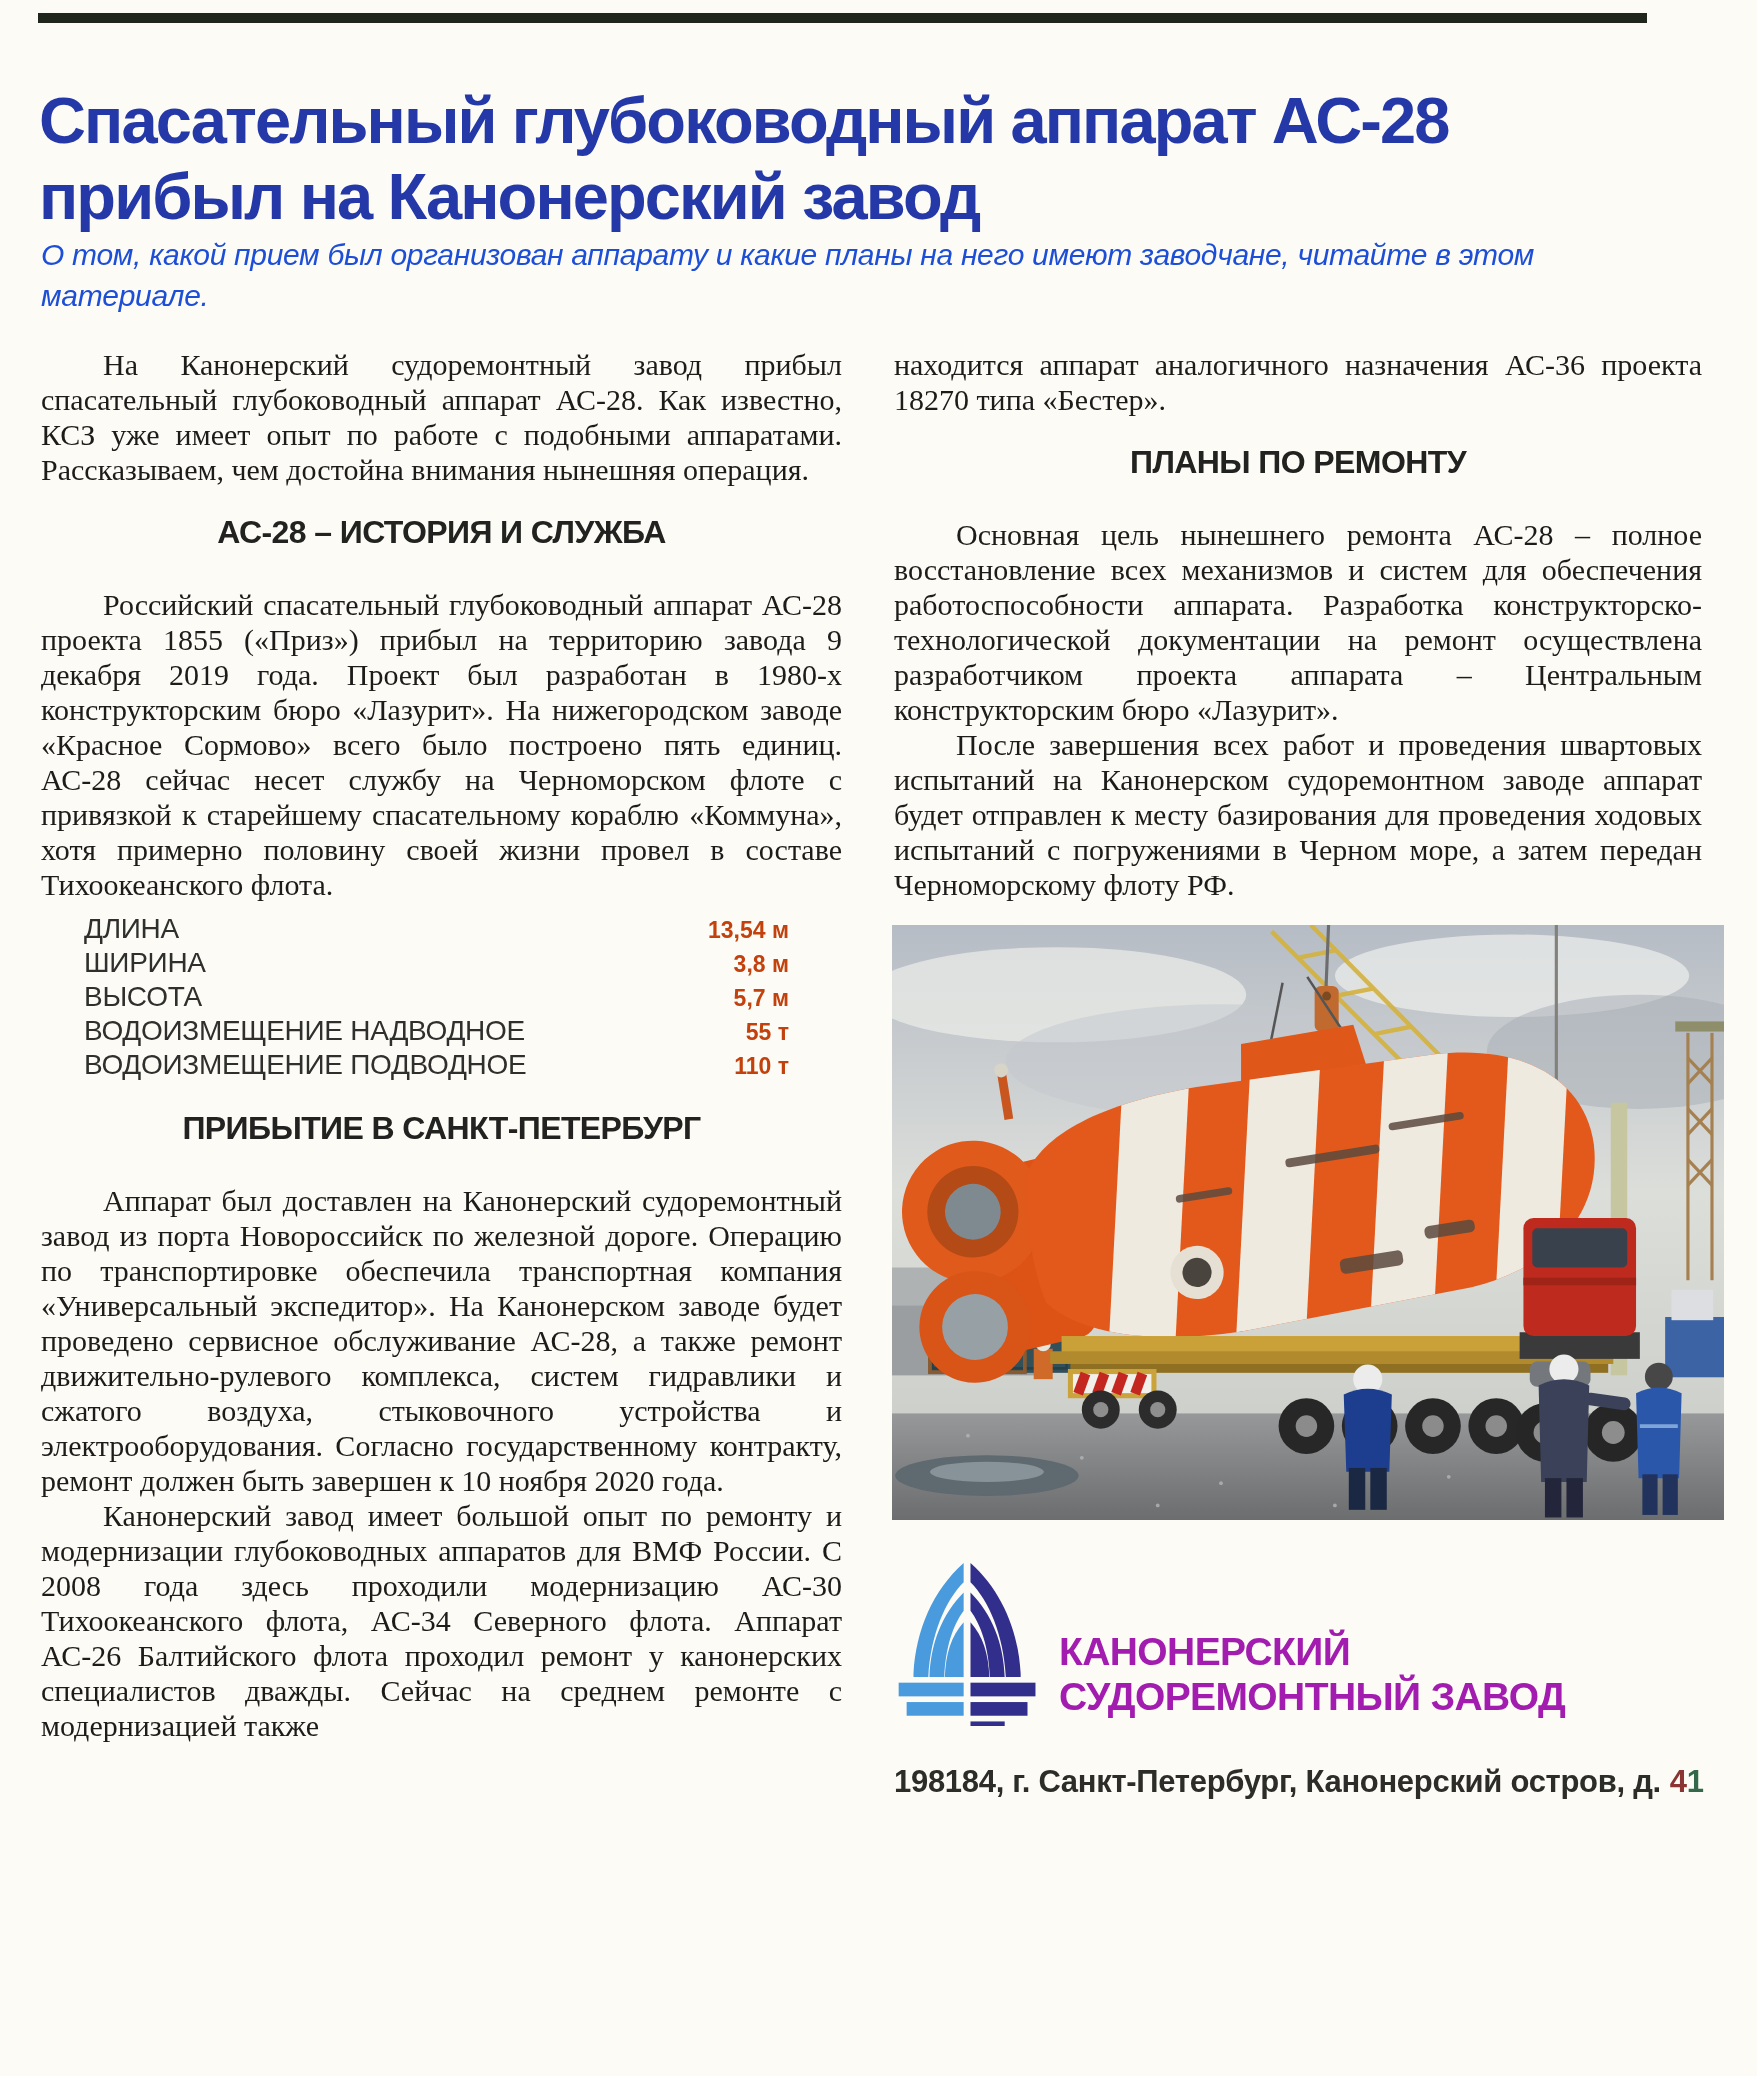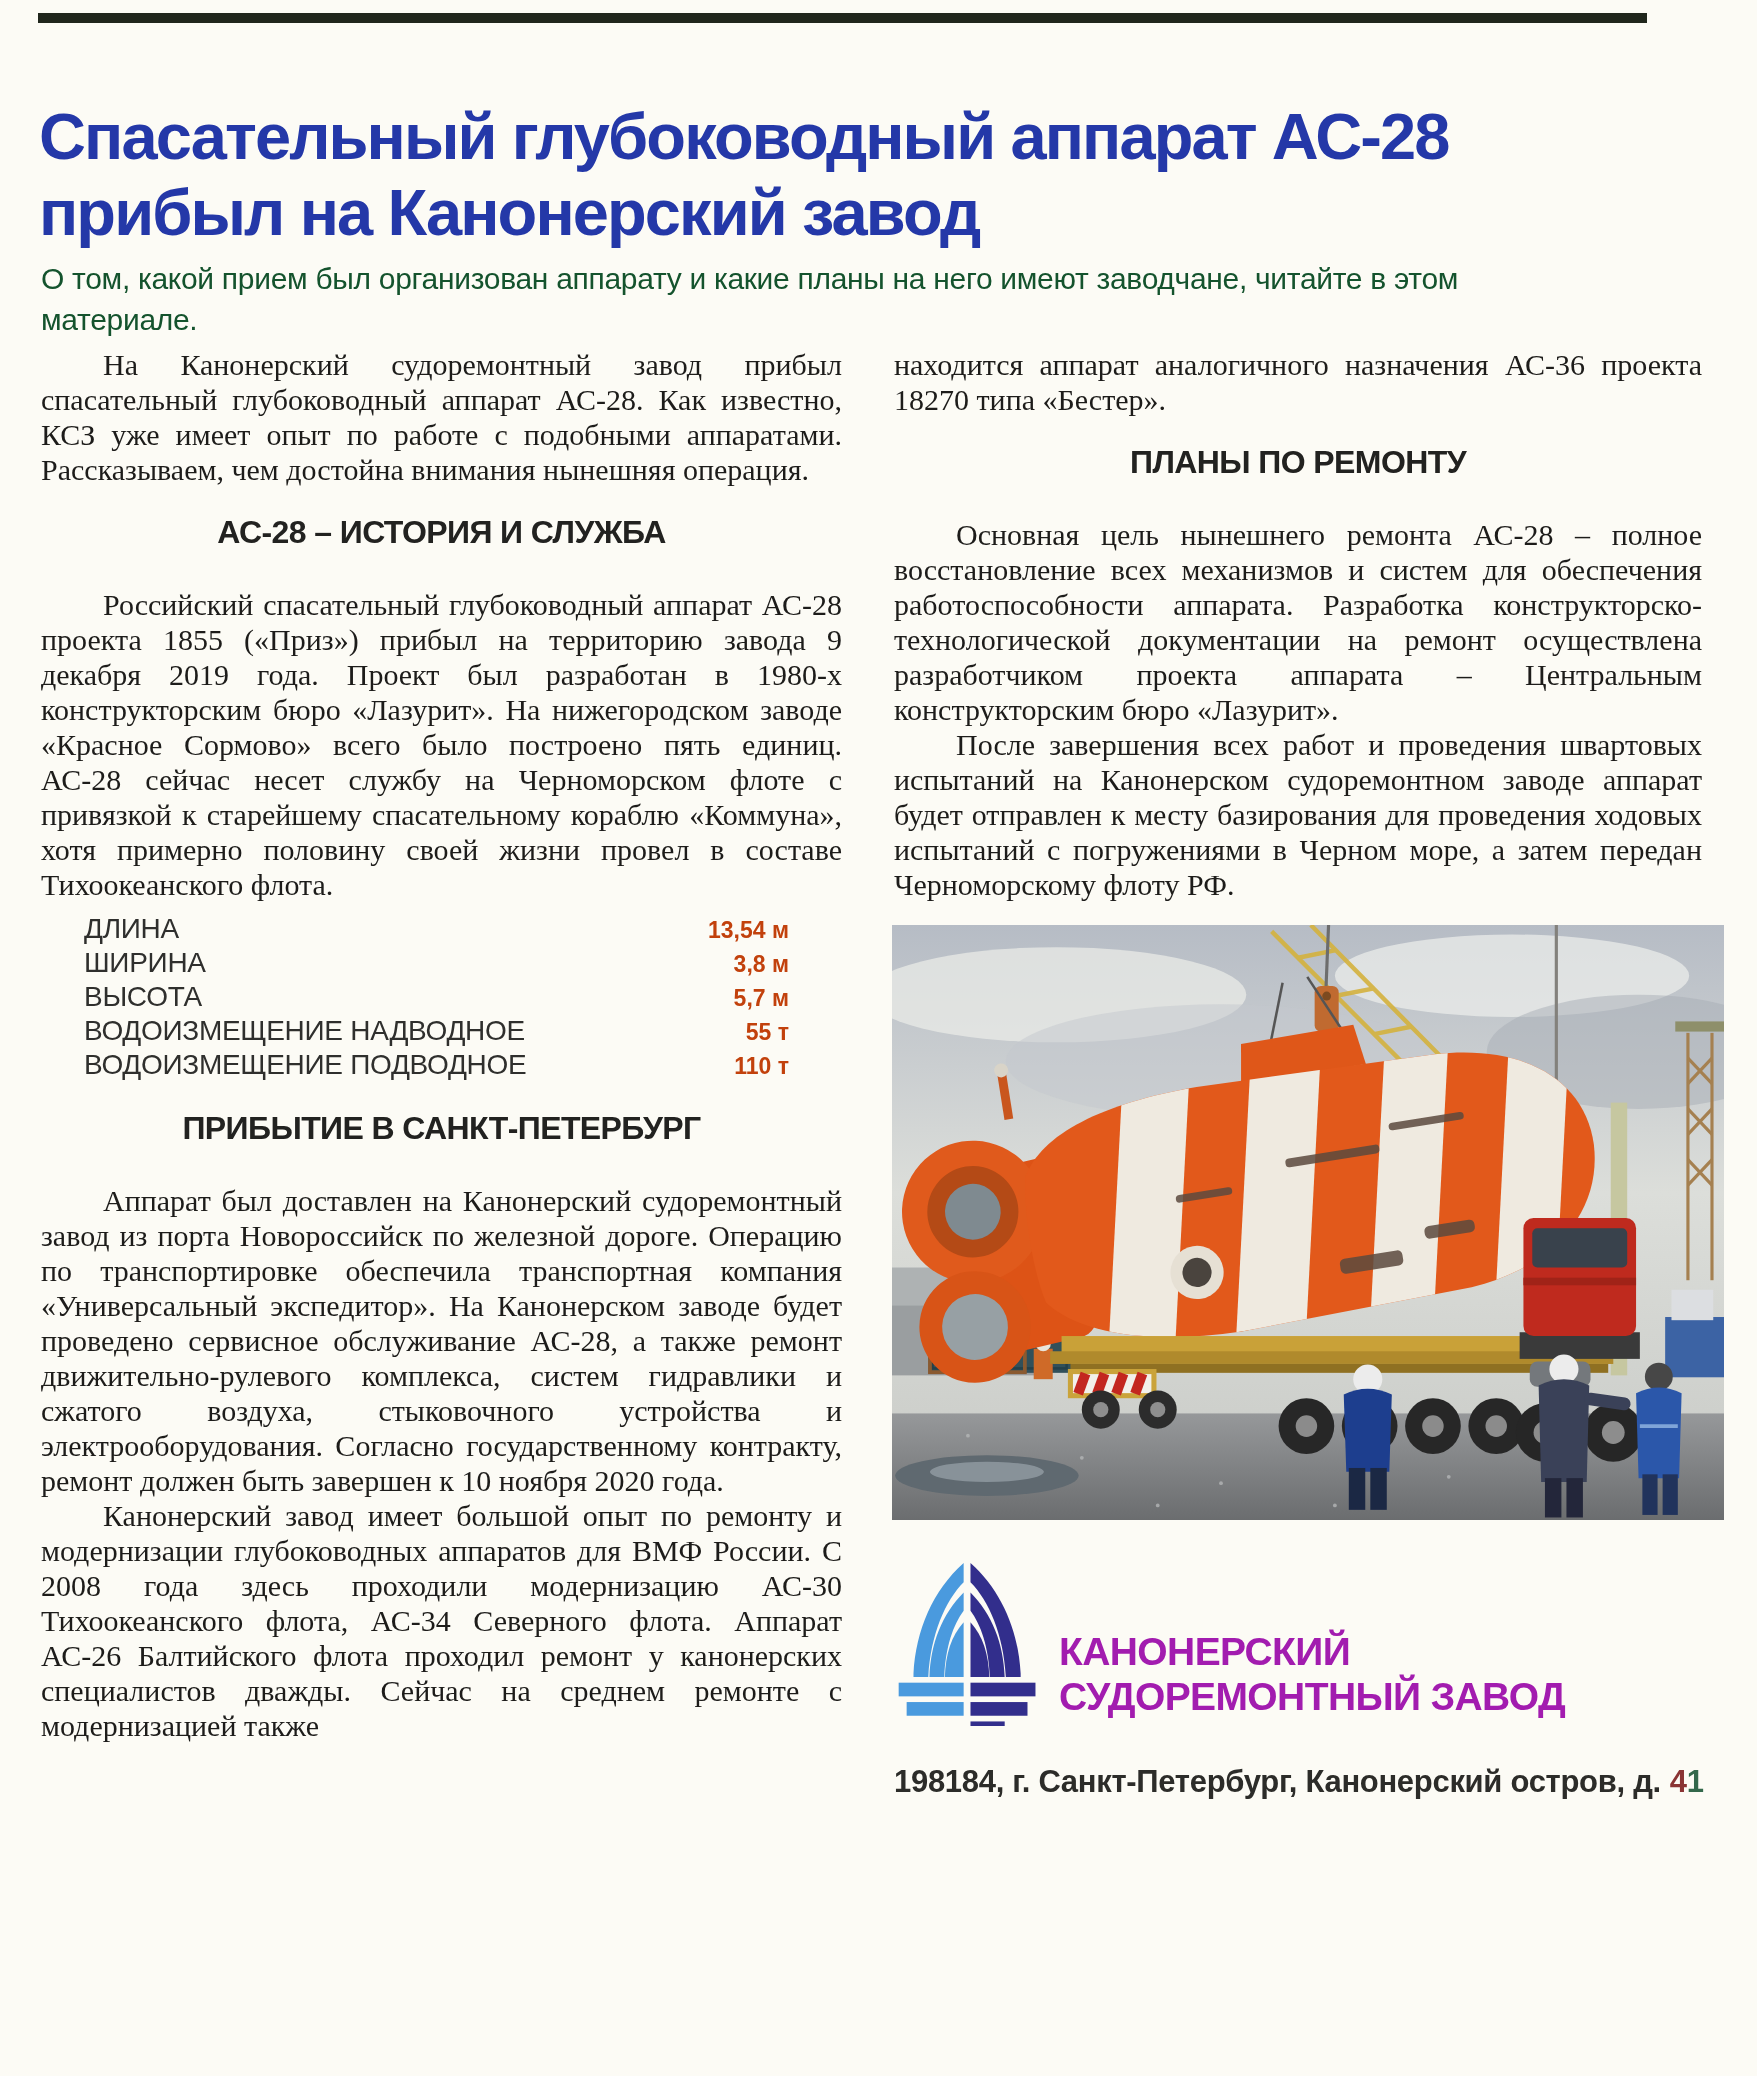--- a/index.html
+++ b/index.html
@@ -2,28 +2,28 @@
 <html lang="ru" style="font-size:10px"><head>
 <meta charset="utf-8">
 <style>
   html,body{margin:0;padding:0;background:#e9e9e6;}
   .page{
     position:relative;width:1758px;height:2077px;background:#fcfbf5;overflow:hidden;
     font-family:"Liberation Serif",serif;color:#1d1c1a;
   }
   .top-rule{position:absolute;left:38px;top:12.7px;width:1609px;height:10px;background:#20261c;}
   .headline{
-    position:absolute;left:39px;top:55px;width:1699px;
+    position:absolute;left:39px;top:39px;width:1699px;
     font-family:"Liberation Sans",sans-serif;font-weight:700;color:#2438a8;
     font-size:65px;line-height:76px;letter-spacing:-1.9px;
   }
   .subtitle{
-    position:absolute;left:41px;top:258px;width:1572px;
-    font-family:"Liberation Sans",sans-serif;
-    font-size:30px;line-height:41px;color:#14532d;letter-spacing:-0.3px;
+    position:absolute;left:41px;top:234px;width:1572px;
+    font-family:"Liberation Sans",sans-serif;font-style:italic;
+    font-size:30px;line-height:41px;color:#1d4ed8;letter-spacing:-0.3px;
   }
   .columns{position:absolute;left:41px;top:347px;width:1661px;display:flex;gap:52px;}
   .col{width:808px;}
   p.body{font-size:30px;line-height:35px;margin:0;text-indent:62px;text-align:justify;}
   p.cont{text-indent:0;}
   .p-gap{margin-bottom:28px;}
   h2.sec{
     font-family:"Liberation Sans",sans-serif;font-weight:700;font-size:32px;letter-spacing:-0.6px;
     color:#222220;text-align:center;margin:28px 0 37px 0;line-height:35px;
   }

